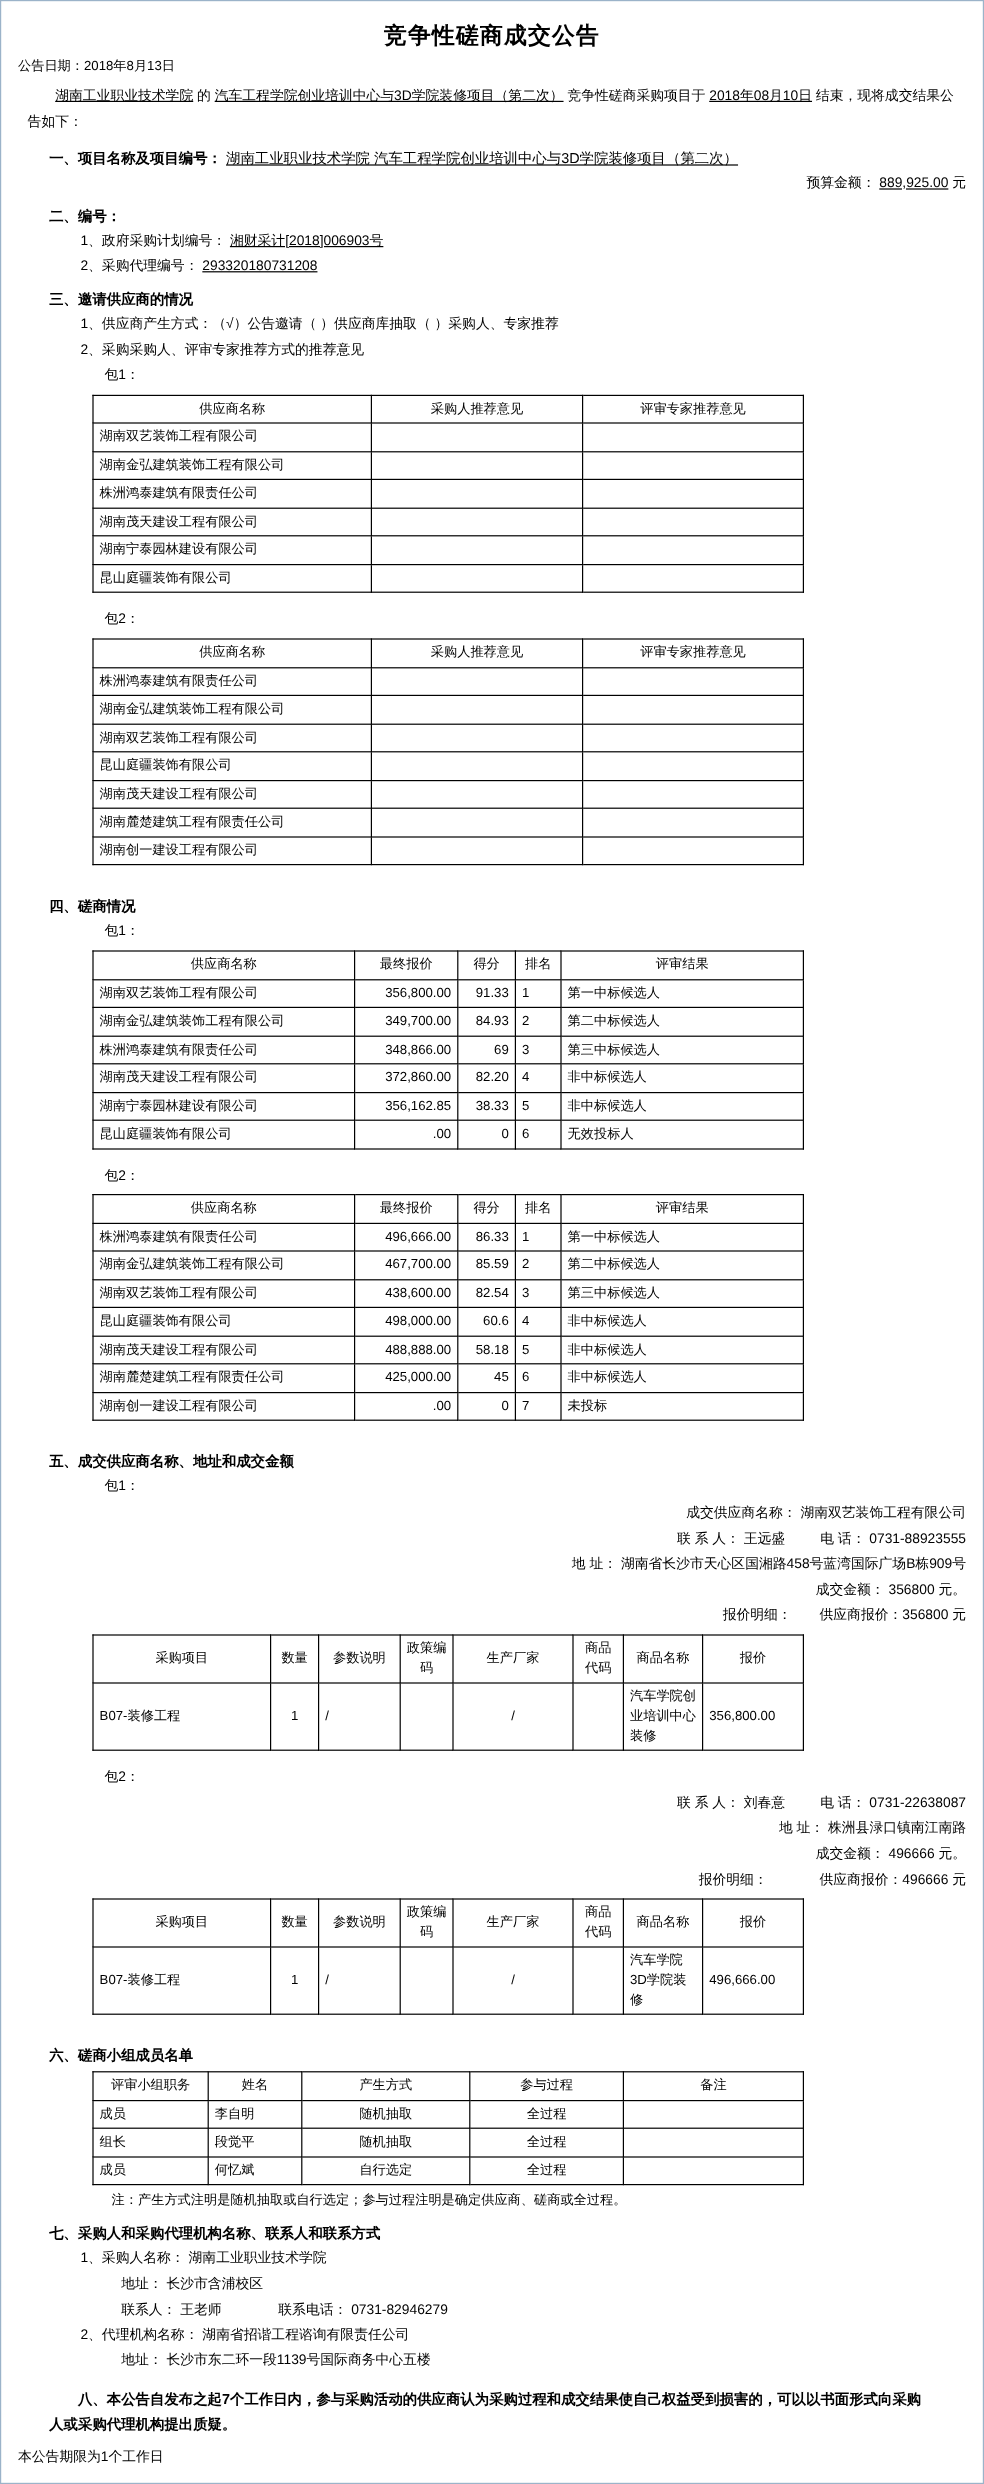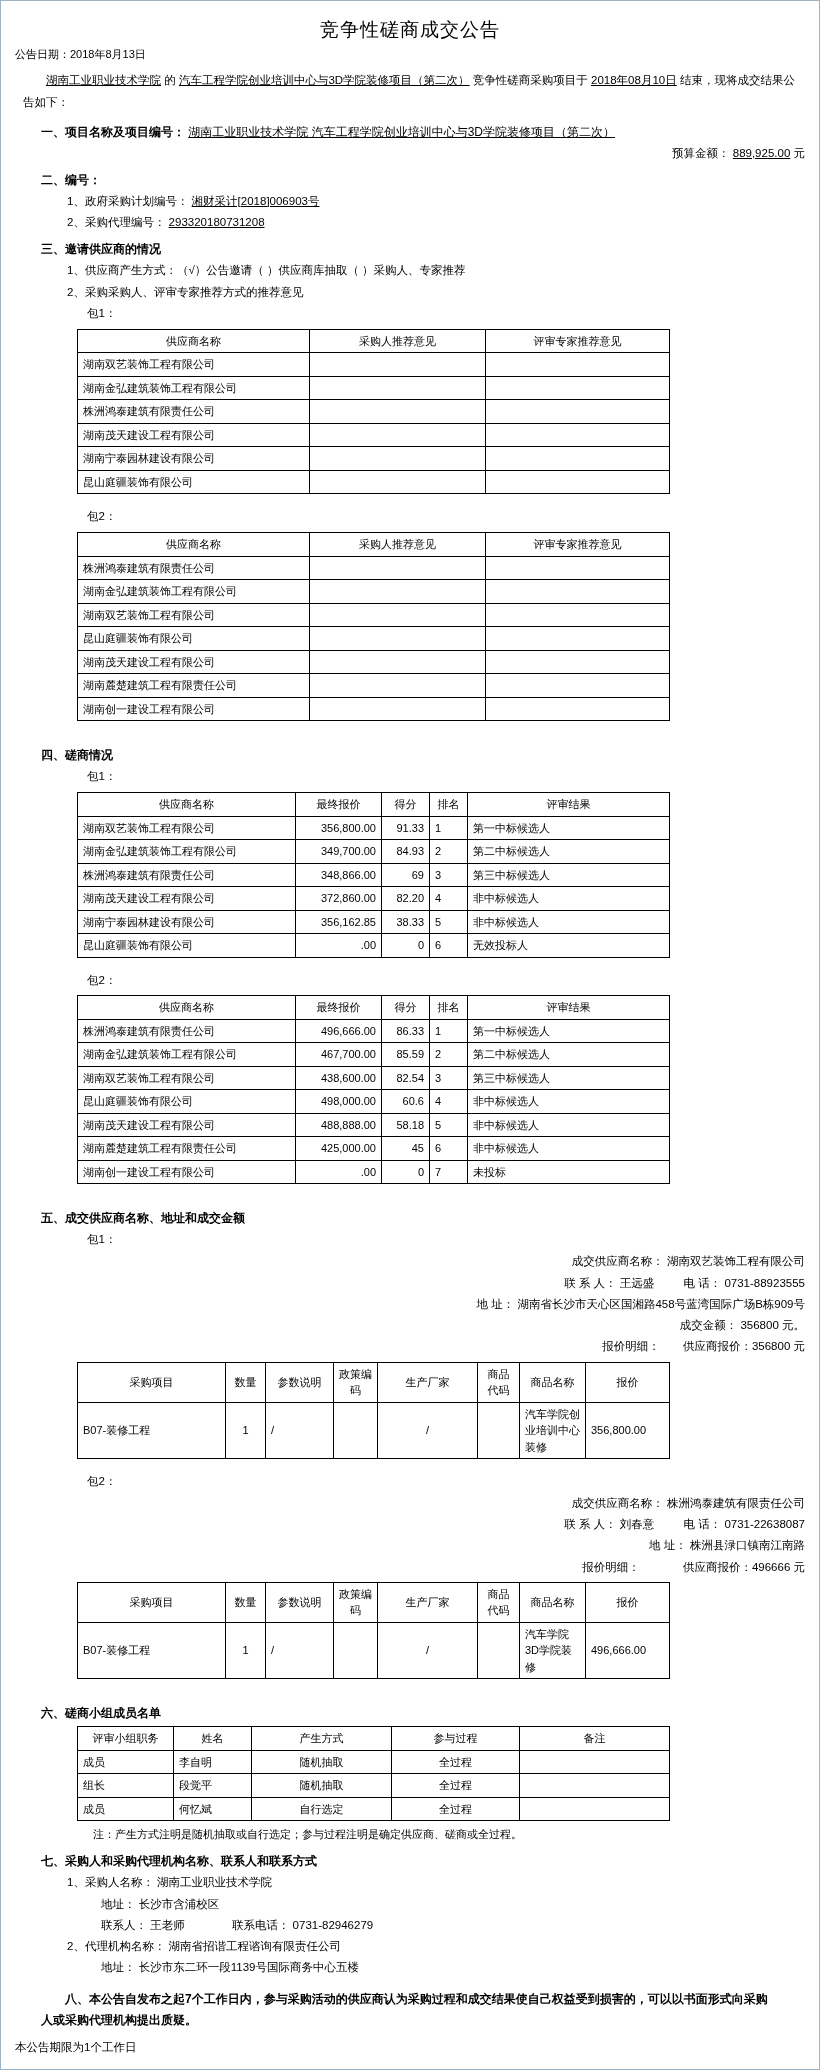--- a/index.html
+++ b/index.html
@@ -15,21 +15,21 @@
     min-height: 2070px;
     margin: 0 auto;
     background: #fff;
     border: 1px solid #9bb3c9;
     padding: 10px 14px 20px 14px;
     position: relative;
   }
   .title {
     text-align: center;
     font-size: 19px;
-    font-weight: normal;
+    font-weight: bold;
     margin: 6px 0 4px 0;
     letter-spacing: 1px;
   }
   .subtitle {
     text-align: left;
     font-size: 11px;
     margin-bottom: 8px;
   }
   .intro {
     font-size: 11.5px;
@@ -394,32 +394,32 @@
         <td>汽车学院创业培训中心装修</td>
         <td>356,800.00</td>
       </tr>
     </tbody>
   </table>
 
   <div class="spacer-sm"></div>
 
   <div class="pkg">包2：</div>
   <div class="lvl2">
-    <span>成交供应商名称：</span>
-    <span>株洲鸿泰建筑有限责任公司</span>
-  </div>
-  <div class="lvl2">
     <span>联 系 人：</span>
     <span>刘春意</span>
     <span style="margin-left:26px">电    话：</span>
     <span>0731-22638087</span>
   </div>
   <div class="lvl2">
     <span>地    址：</span>
     <span>株洲县渌口镇南江南路</span>
+  </div>
+  <div class="lvl2">
+    <span>成交金额：</span>
+    <span>496666 元。</span>
   </div>
   <div class="lvl2">
     <span>报价明细：</span>
     <span style="margin-left:40px">供应商报价：496666 元</span>
   </div>
 
   <table class="grid">
     <thead>
       <tr>
         <th style="width:148px">采购项目</th>

